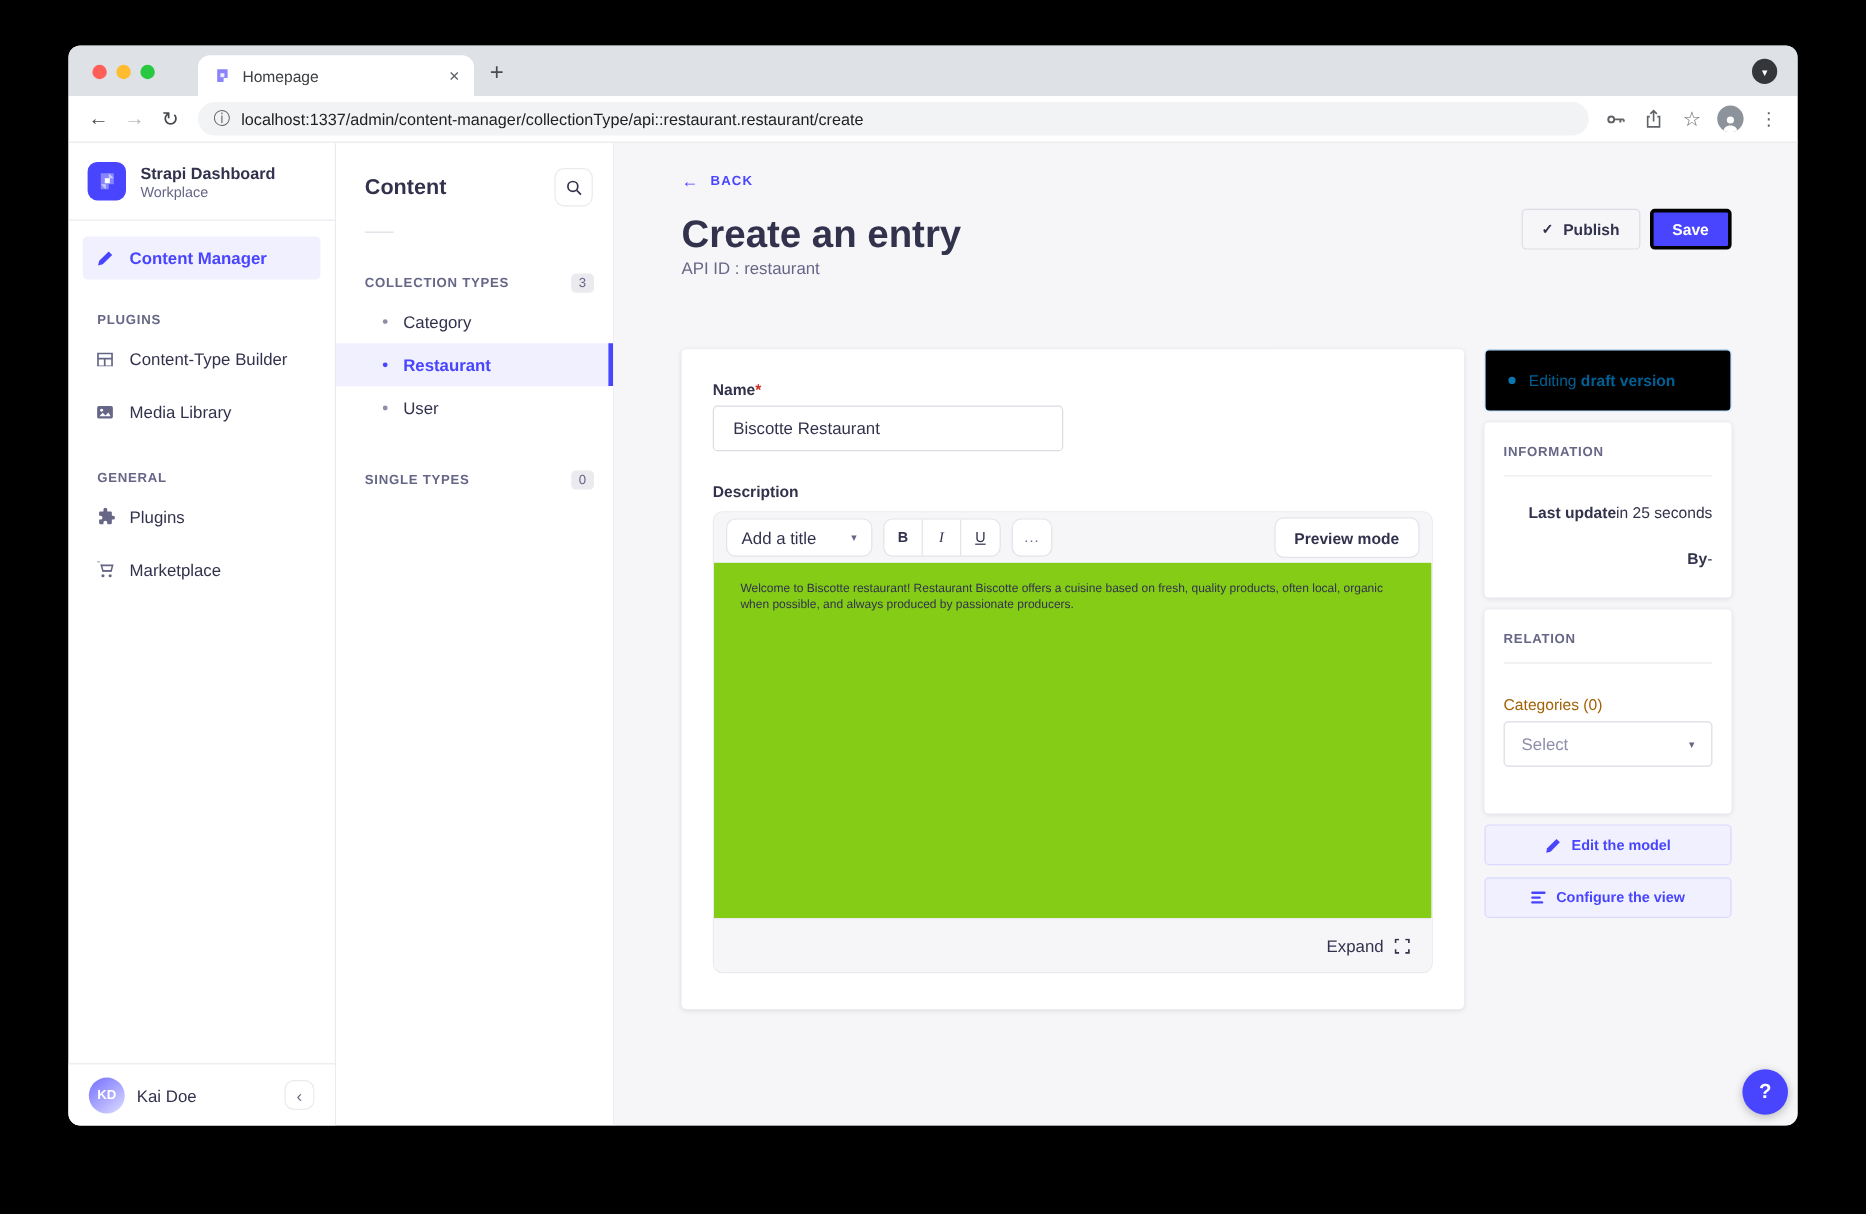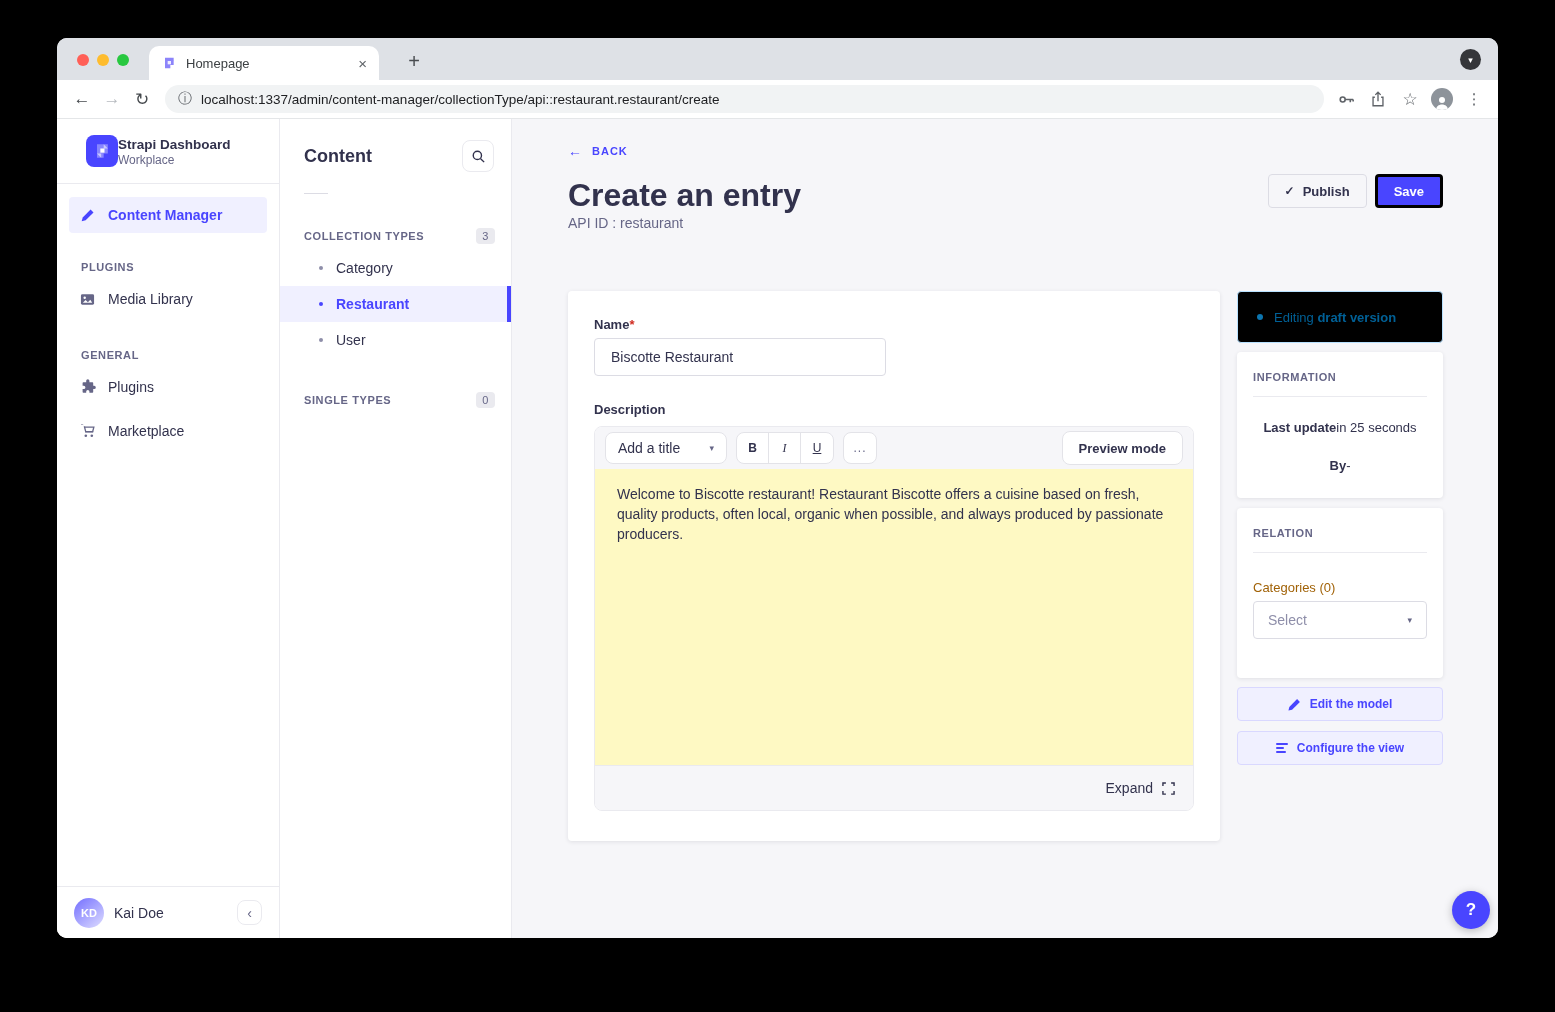--- a/index.html
+++ b/index.html
@@ -7,21 +7,21 @@
   body { background:#000; position:relative; font-family:"Liberation Sans",sans-serif; }
 
   .window { position:absolute; left:57px; top:38px; width:1441px; height:900px;
             border-radius:10px; overflow:hidden; background:#fff; }
 
   
   .tabstrip { height:42px; background:#dee1e6; position:relative; }
   .lights { position:absolute; left:20px; top:16px; display:flex; gap:8px; }
   .light { width:12px; height:12px; border-radius:50%; }
   .light.red{background:#ff5f57}.light.yellow{background:#febc2e}.light.green{background:#28c840}
-  .tab { position:absolute; left:92px; bottom:0; width:230px; height:34px; background:#fff;
+  .tab { position:absolute; left:108px; bottom:0; width:230px; height:34px; background:#fff;
          border-radius:10px 10px 0 0; display:flex; align-items:center; padding:0 12px; gap:9px; }
   .favicon { width:16px; height:16px; flex:0 0 16px; }
   .tab-title { flex:1; font-size:13px; color:#3c4043; white-space:nowrap; overflow:hidden; }
   .tab-close { font-size:15px; color:#5f6368; cursor:default; }
   .newtab { position:absolute; left:345px; bottom:7px; font-size:20px; color:#494c50; width:24px; text-align:center; }
   .tab-search { position:absolute; right:17px; top:11px; width:21px; height:21px; border-radius:50%;
                 background:#35363a; color:#fff; font-size:9px; display:flex; align-items:center; justify-content:center; }
 
   .toolbar { height:39px; background:#fff; display:flex; align-items:center; padding:0 10px; border-bottom:1px solid #e4e6e8; }
   .navbtn { width:30px; height:30px; display:flex; align-items:center; justify-content:center;
@@ -35,21 +35,21 @@
   .cicon { width:28px; height:28px; display:flex; align-items:center; justify-content:center; color:#5f6368; }
   .star-glyph { font-size:17px; }
   .avatar-chrome { width:22px; height:22px; border-radius:50%; background:#8d939a; display:flex; align-items:flex-end; justify-content:center; overflow:hidden; }
   .dots-glyph { font-size:15px; letter-spacing:0; }
 
   
   .app { position:absolute; top:81px; left:0; right:0; bottom:0; display:flex; }
 
   
   .sidebar { width:223px; background:#fff; border-right:1px solid #eaeaef; position:relative; flex:0 0 223px; }
-  .brand { display:flex; align-items:flex-end; padding:16px;margin-left:13px; }
+  .brand { display:flex; align-items:flex-end; gap:12px; padding:16px; }
   .logo { width:32px; height:32px; border-radius:8px; background:#4945ff; flex:0 0 32px;
           display:flex; align-items:center; justify-content:center; }
   .brand-title { font-size:13.5px; font-weight:bold; color:#32324d; line-height:17px; }
   .brand-sub { font-size:12px; color:#666687; }
   .sb-divider { height:1px; background:#eaeaef; }
   .nav-item { display:flex; align-items:center; gap:12px; height:36px; margin:13px 12px 0;
               padding:0 10px; border-radius:4px; font-size:14px; color:#32324d; cursor:default; }
   .nav-item.active { background:#f0f0ff; color:#4945ff; font-weight:bold; }
   .nav-item.tall { height:44px; margin:0 12px; }
   .sec-label { font-size:11px; font-weight:bold; color:#666687; letter-spacing:.6px; margin:28px 0 4px 24px; }
@@ -109,38 +109,38 @@
   .caret { font-size:9px; color:#666687; }
   .biu { overflow:hidden; padding:0; }
   .biu span { width:32px; height:32px; display:flex; align-items:center; justify-content:center;
               font-size:12px; border-right:1px solid #e3e3e8; }
   .biu span:last-child { border-right:none; }
   .b-btn{font-weight:bold}
   .i-btn{font-style:italic; font-family:"Liberation Serif",serif;}
   .u-btn{text-decoration:underline}
   .more-btn { width:34px; justify-content:center; font-size:12px; color:#666687; letter-spacing:1px; }
   .preview-btn { margin-left:auto; padding:0 16px; height:34px; font-size:13px; font-weight:bold; }
-  .editor-body { flex:1; background:#fef9c3; padding:15px 22px; font-size:14px; color:#32324d; line-height:1.43; }
+  .editor-body { flex:1; background:#84cc16; padding:15px 22px; font-size:10px; color:#32324d; line-height:1.43; }
   .editor-body p { max-width:548px; }
   .editor-footer { height:45px; background:#f6f6f9; border-top:1px solid #eaeaef; display:flex;
                    align-items:center; justify-content:flex-end; gap:9px; padding:0 18px;
                    font-size:14px; color:#32324d; flex:0 0 45px; }
 
   
   .right-col { flex:1; }
   .draft-badge { height:52px; background:#000000; border:1px solid #b8e1ff; border-radius:4px;
                  display:flex; align-items:center; gap:11px; padding:0 19px; font-size:13px; color:#006096; }
   .draft-dot { width:6px; height:6px; border-radius:50%; background:#0c75af; flex:0 0 6px; }
   .panel-card { margin-top:9px; background:#fff; border-radius:4px; box-shadow:0 1px 4px rgba(33,33,52,.1);
                 padding:19px 16px; }
   .panel-card.info { height:146px; }
   .panel-card.relation { height:170px; margin-top:10px; }
   .card-header { font-size:11px; font-weight:bold; color:#666687; letter-spacing:.6px; }
   .card-divider { height:1px; background:#eaeaef; margin-top:13px; }
-  .info-row { display:flex; justify-content:center; align-items:baseline; margin-top:23px;
+  .info-row { display:flex; justify-content:flex-end; align-items:baseline; margin-top:23px;
               font-size:13px; color:#32324d; }
   .info-row .lbl { font-weight:bold; }
   .cat-label { margin-top:27px; font-size:13px; color:#a16207; }
   .select-box { margin-top:6px; height:38px; border:1px solid #dcdce4; border-radius:4px; background:#fff;
                 display:flex; align-items:center; justify-content:space-between; padding:0 14px;
                 font-size:14px; color:#8e8ea9; cursor:default; }
   .panel-btn { margin-top:10px; height:34px; width:100%; background:#f0f0ff; border:1px solid #d9d8ff;
                border-radius:4px; display:flex; align-items:center; justify-content:center; gap:9px;
                font-size:12px; font-weight:bold; color:#4945ff; cursor:default; }
   .panel-btn.first { margin-top:9px; }
@@ -235,20 +235,28 @@
               <path d="M11.3 1.6l3.1 3.1L6 13.1l-4.2 1.1 1.1-4.2z" fill="#4945ff"></path>
             </svg>
         </span>
         <span>Content Manager</span>
       </div>
 
       <div class="sec-label">PLUGINS</div>
 
       <div class="nav-item tall">
         <span class="sb-icon">
+          <svg width="15" height="15" viewBox="0 0 16 16" fill="#666687">
+            <path d="M1 2h14v12H1zM2.5 3.5v3h11v-3zm0 4.5v5.5h4.5V8zm6 0v5.5h5V8z" fill-rule="evenodd"></path>
+          </svg>
+        </span>
+        <span>Content-Type Builder</span>
+      </div>
+      <div class="nav-item tall">
+        <span class="sb-icon">
           <svg width="15" height="15" viewBox="0 0 16 16">
             <rect x="1" y="2.5" width="14" height="11" rx="1.5" fill="#666687"></rect>
             <circle cx="5" cy="6.2" r="1.3" fill="#fff"></circle>
             <path d="M3 11.5l3-3 2.4 2.4 2.6-2.6 2 3.2z" fill="#fff"></path>
           </svg>
         </span>
         <span>Media Library</span>
       </div>
 
       <div class="sec-label">GENERAL</div>

